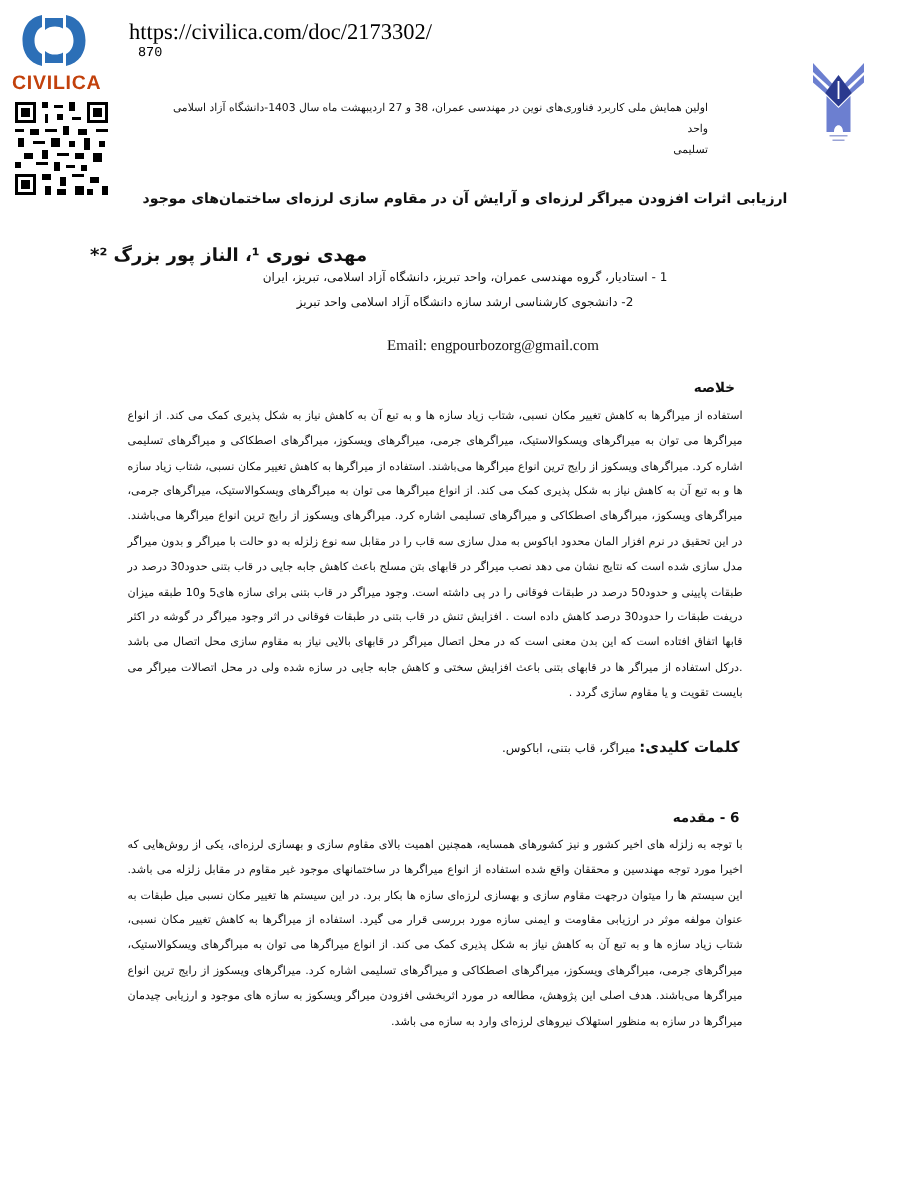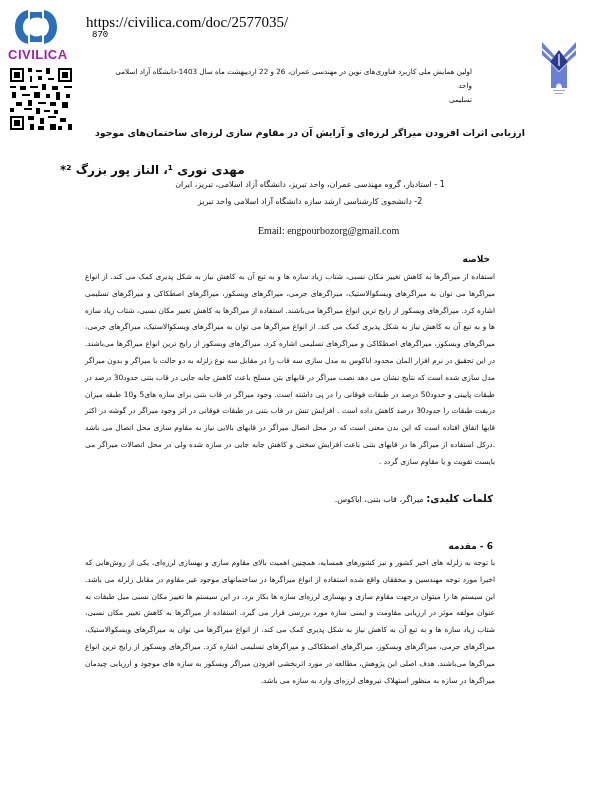--- a/index.html
+++ b/index.html
@@ -1,21 +1,21 @@
 <!DOCTYPE html>
 <html><head>
   <meta charset="utf-8">
   <style>
     html, body { margin: 0; padding: 0; }
     body { width: 600px; height: 800px; background: #ffffff; position: relative; overflow: hidden;
            font-family: "DejaVu Sans", sans-serif; color: #111; }
     .abs { position: absolute; }
     .civ-logo { left: 8px; top: 8px; width: 56px; }
     .civ-logo svg { display: block; margin: 0 auto; }
-    .civ-word { font-family: "Liberation Sans", sans-serif; font-weight: bold; font-size: 13px; color: #a21caf;
+    .civ-word { font-family: "Liberation Sans", sans-serif; font-weight: bold; font-size: 13px; color: #c2410c;
                 text-align: center; letter-spacing: 0.5px; margin-top: 1px; }
     .url { left: 86px; top: 14px; font-family: "Liberation Serif", serif; font-size: 15px; color: #000; }
     .pagenum { left: 92px; top: 30px; font-family: Liberation Mono, monospace; font-size: 9px; color: #000; }
     .qr { left: 10px; top: 68px; width: 62px; height: 62px; }
     .conf { right: 128px; top: 65px; width: 370px; direction: rtl; text-align: right; font-size: 7.2px; line-height: 14px; }
     .iau-logo { left: 540px; top: 40px; width: 38px; }
     .title { left: 60px; width: 500px; top: 127px; direction: rtl; text-align: center; font-weight: bold; font-size: 9.4px; }
     .authors { left: 60px; width: 500px; top: 163px; direction: rtl; text-align: left; font-weight: bold; font-size: 12px; }
     .aff { left: 60px; width: 500px; direction: rtl; text-align: center; font-size: 8px; }
     .aff1 { top: 180px; } .aff2 { top: 197px; }
@@ -34,21 +34,21 @@
 <div class="abs civ-logo">
   <svg width="44" height="38" viewBox="0 0 44 38">
     <path d="M14 2 C4 4 1 12 1 19 C1 27 5 34 14 36 L14 28 C10 26 9 22 9 19 C9 15 11 11 14 10 Z" fill="#2c6fb7"></path>
     <path d="M30 2 C40 4 43 12 43 19 C43 27 39 34 30 36 L30 28 C34 26 35 22 35 19 C35 15 33 11 30 10 Z" fill="#2c6fb7"></path>
     <path d="M16 4 L28 4 L28 11 C25 9 19 9 16 12 Z" fill="#2c6fb7"></path>
     <path d="M16 26 C19 29 25 29 28 27 L28 34 L16 34 Z" fill="#2c6fb7"></path>
   </svg>
   <div class="civ-word">CIVILICA</div>
 </div>
 
-<div class="abs url">https://civilica.com/doc/2577035/</div>
+<div class="abs url">https://civilica.com/doc/2173302/</div>
 <div class="abs pagenum">870</div>
 
 <div class="abs qr">
   <svg width="62" height="62" viewBox="0 0 31 31">
     <rect width="31" height="31" fill="#fff"></rect>
     <g fill="#000">
       <rect x="0" y="0" width="7" height="7"></rect>
         <rect x="1" y="1" width="5" height="5" fill="#fff"></rect>
         <rect x="2" y="2" width="3" height="3"></rect>
       <rect x="24" y="0" width="7" height="7"></rect>
@@ -92,21 +92,21 @@
         <rect x="29" y="28" width="2" height="3"></rect>
       <rect x="10" y="28" width="2" height="3"></rect>
         <rect x="14" y="29" width="3" height="2"></rect>
         <rect x="20" y="28" width="3" height="3"></rect>
       <rect x="24" y="29" width="2" height="2"></rect>
     </g>
   </svg>
 </div>
 
 <div class="abs conf">
-  <div>اولین همایش ملی کاربرد فناوری‌های نوین در مهندسی عمران، 26 و 22 اردیبهشت ماه سال 1403-دانشگاه آزاد اسلامی واحد</div>
+  <div>اولین همایش ملی کاربرد فناوری‌های نوین در مهندسی عمران، 38 و 27 اردیبهشت ماه سال 1403-دانشگاه آزاد اسلامی واحد</div>
   <div>تسلیمی</div>
 </div>
 
 <div class="abs iau-logo">
   <svg width="38" height="58" viewBox="0 0 38 58">
     <path d="M2 2 L15 16 L13 18 L2 8 Z" fill="#6c7fd0"></path>
     <path d="M2 10 L12 20 L10 22 L2 15 Z" fill="#6c7fd0"></path>
     <path d="M36 2 L23 16 L25 18 L36 8 Z" fill="#6c7fd0"></path>
     <path d="M36 10 L26 20 L28 22 L36 15 Z" fill="#6c7fd0"></path>
     <path d="M19 10 L28 22 L19 31 L10 22 Z" fill="#2a3a8f"></path>

